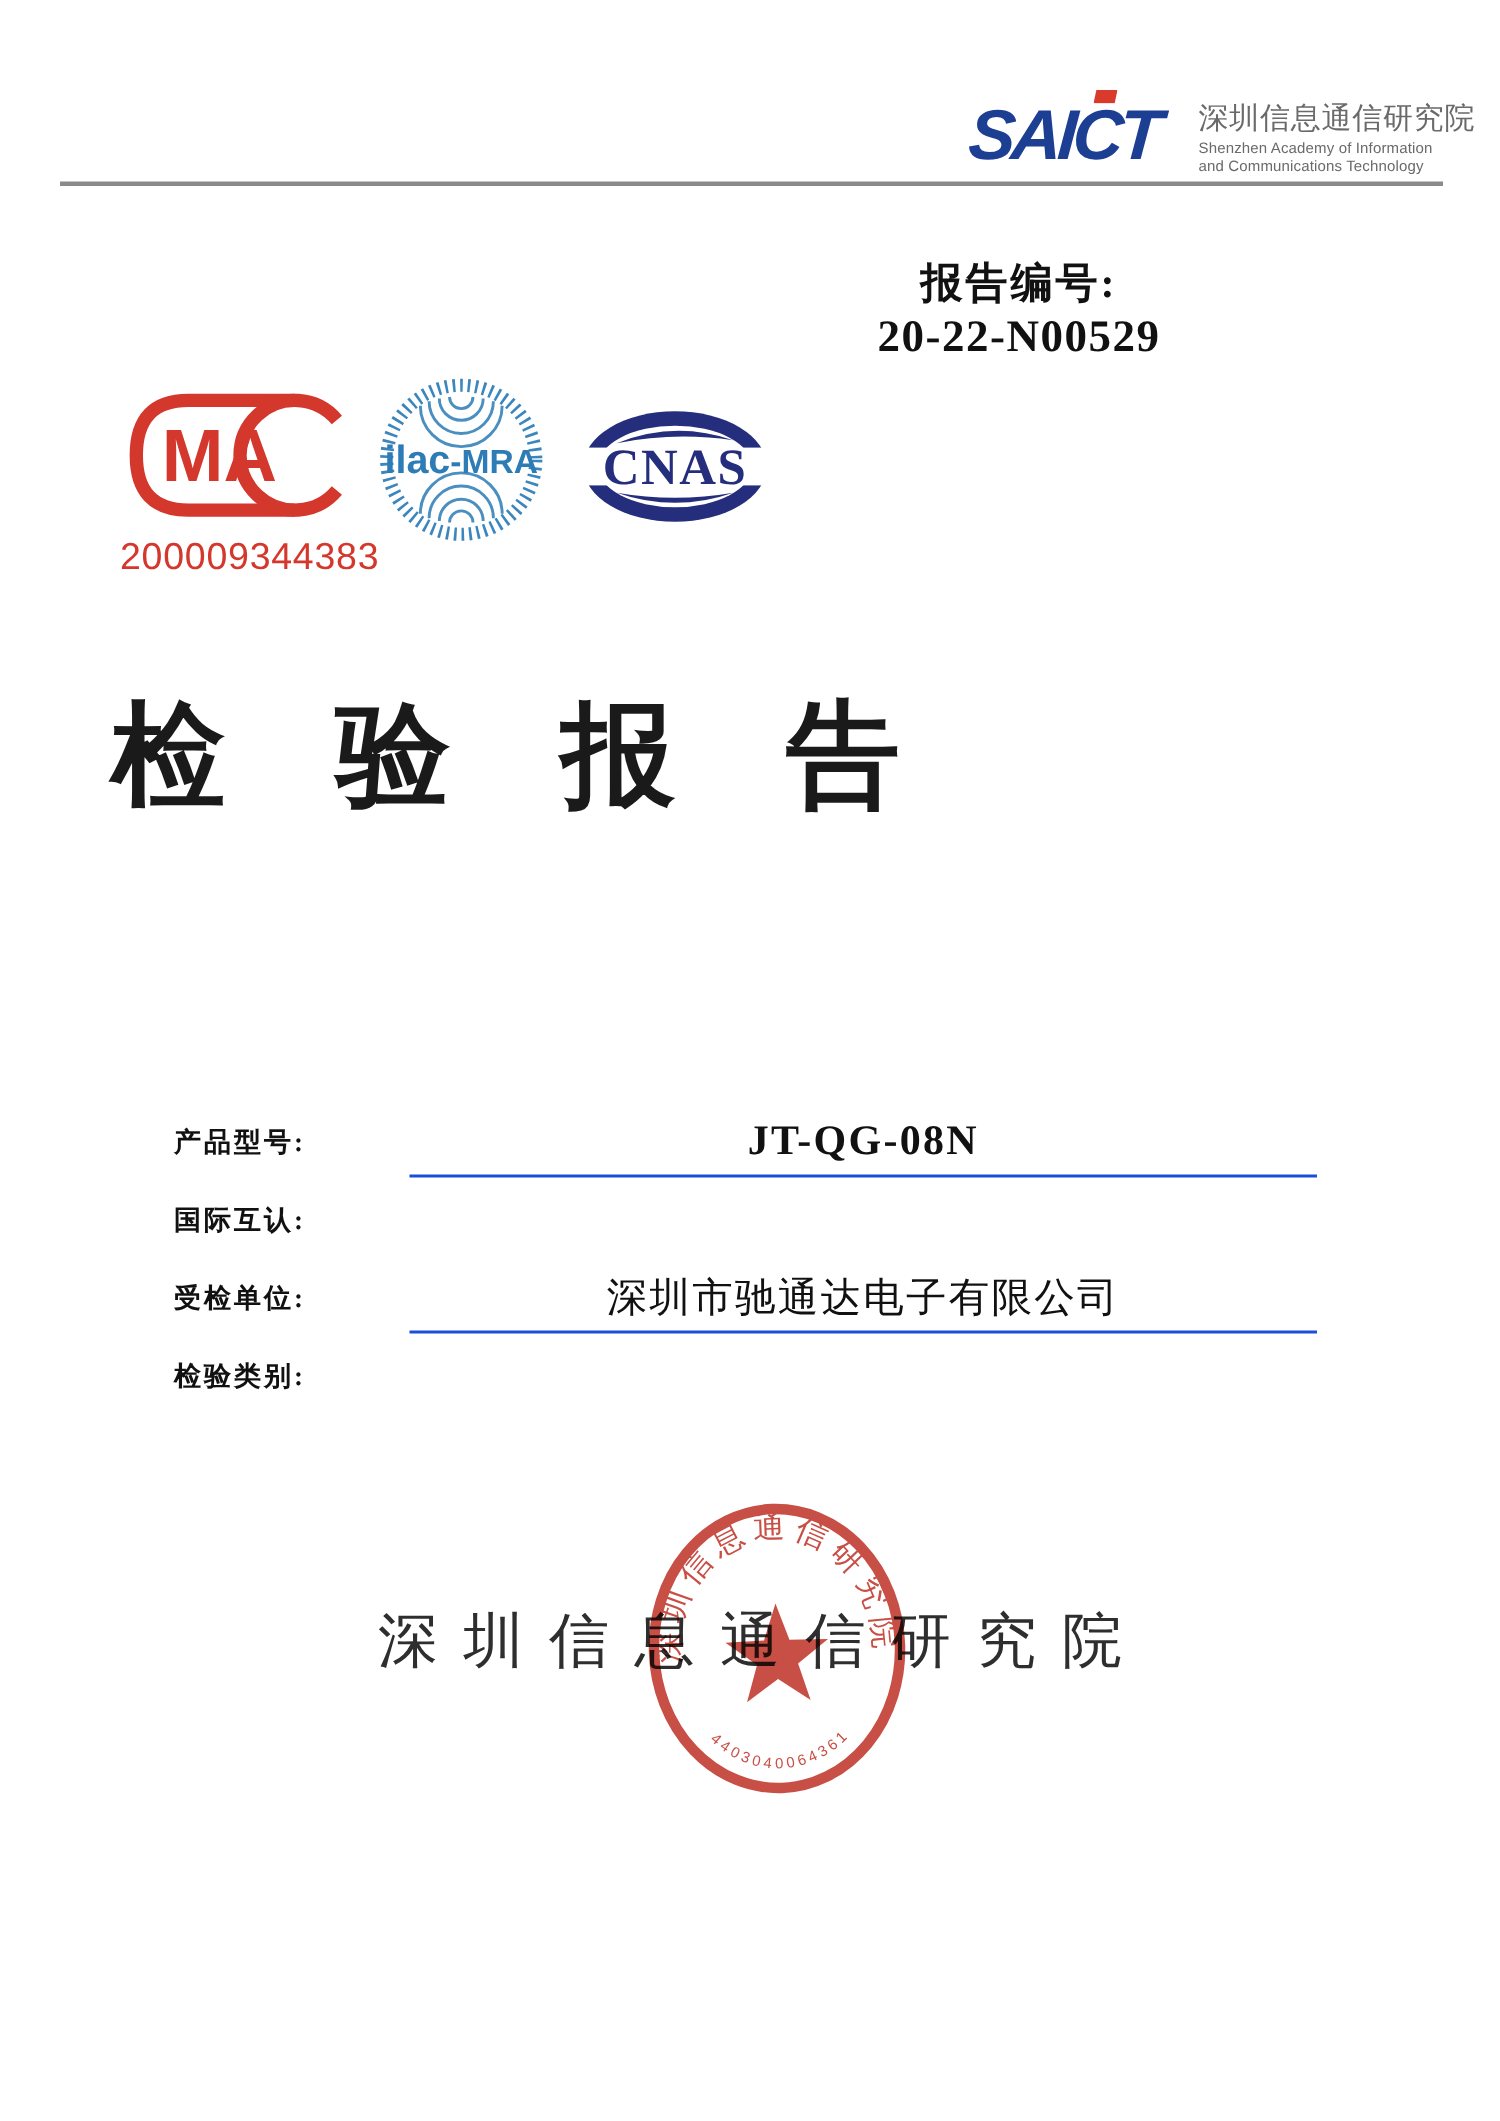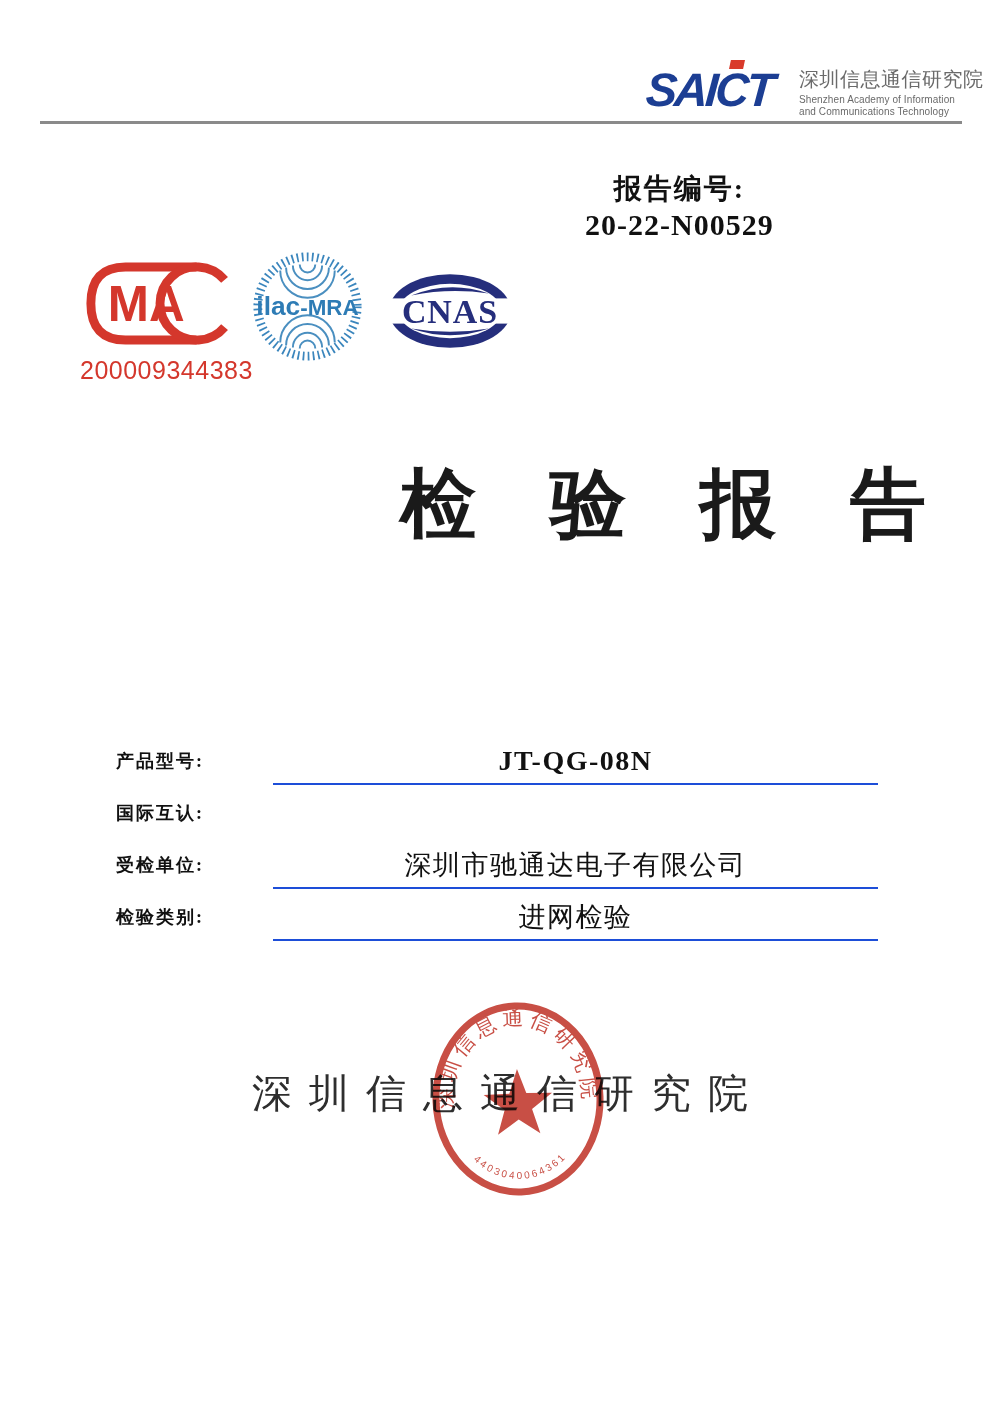--- a/index.html
+++ b/index.html
@@ -42,21 +42,21 @@
     font-size:25px; font-weight:500; letter-spacing:0.5px; white-space:nowrap;
   }
   .ilac { position:absolute; left:251px; top:250px; }
   .cnas { position:absolute; left:386px; top:272px; }
   .accred { position:absolute; left:536px; top:260px;
     font-family:"Liberation Sans","DejaVu Sans",sans-serif;
     font-size:18px; font-weight:bold; color:#3b3b3b; line-height:21px; }
   
   .doc-title {
     position:absolute; left:0; top:452px; width:1000px;
-    text-align:right; font-size:76px; font-weight:600; color:#1a1a1a;
+    text-align:left; font-size:76px; font-weight:600; color:#1a1a1a;
     letter-spacing:74px; text-indent:74px; line-height:104px; white-space:nowrap;
   }
   
   .field-row { position:absolute; left:0; width:1000px; height:43px; }
   .field-label {
     position:absolute; left:116px; top:0; font-size:18px; font-weight:bold;
     letter-spacing:2px; line-height:36px; white-space:nowrap;
   }
   .field-value {
     position:absolute; left:273px; top:0; width:605px; height:42px;
@@ -143,21 +143,20 @@
   </div>
   <div class="field-row row-1">
     <div class="field-label">国际互认:</div>
   </div>
   <div class="field-row row-2">
     <div class="field-label">受检单位:</div>
     <div class="field-value">深圳市驰通达电子有限公司</div>
   </div>
   <div class="field-row row-3">
     <div class="field-label">检验类别:</div>
-    <div class="field-value">进网检验</div>
   </div>
 
   <div class="institute-name">深圳信息通信研究院</div>
 
   <svg class="seal" viewBox="-90 -101 180 202">
     <defs>
       <path id="sealRingPath" d="M -61 25.3 A 65 74 0 1 1 61 25.3" fill="none"></path>
       <path id="sealNumPath" d="M -57.3 45.9 A 70 80 0 0 0 57.3 45.9" fill="none"></path>
     </defs>
     <ellipse cx="0" cy="0" rx="82" ry="93" fill="none" stroke="#c23b30" stroke-width="7"></ellipse>

